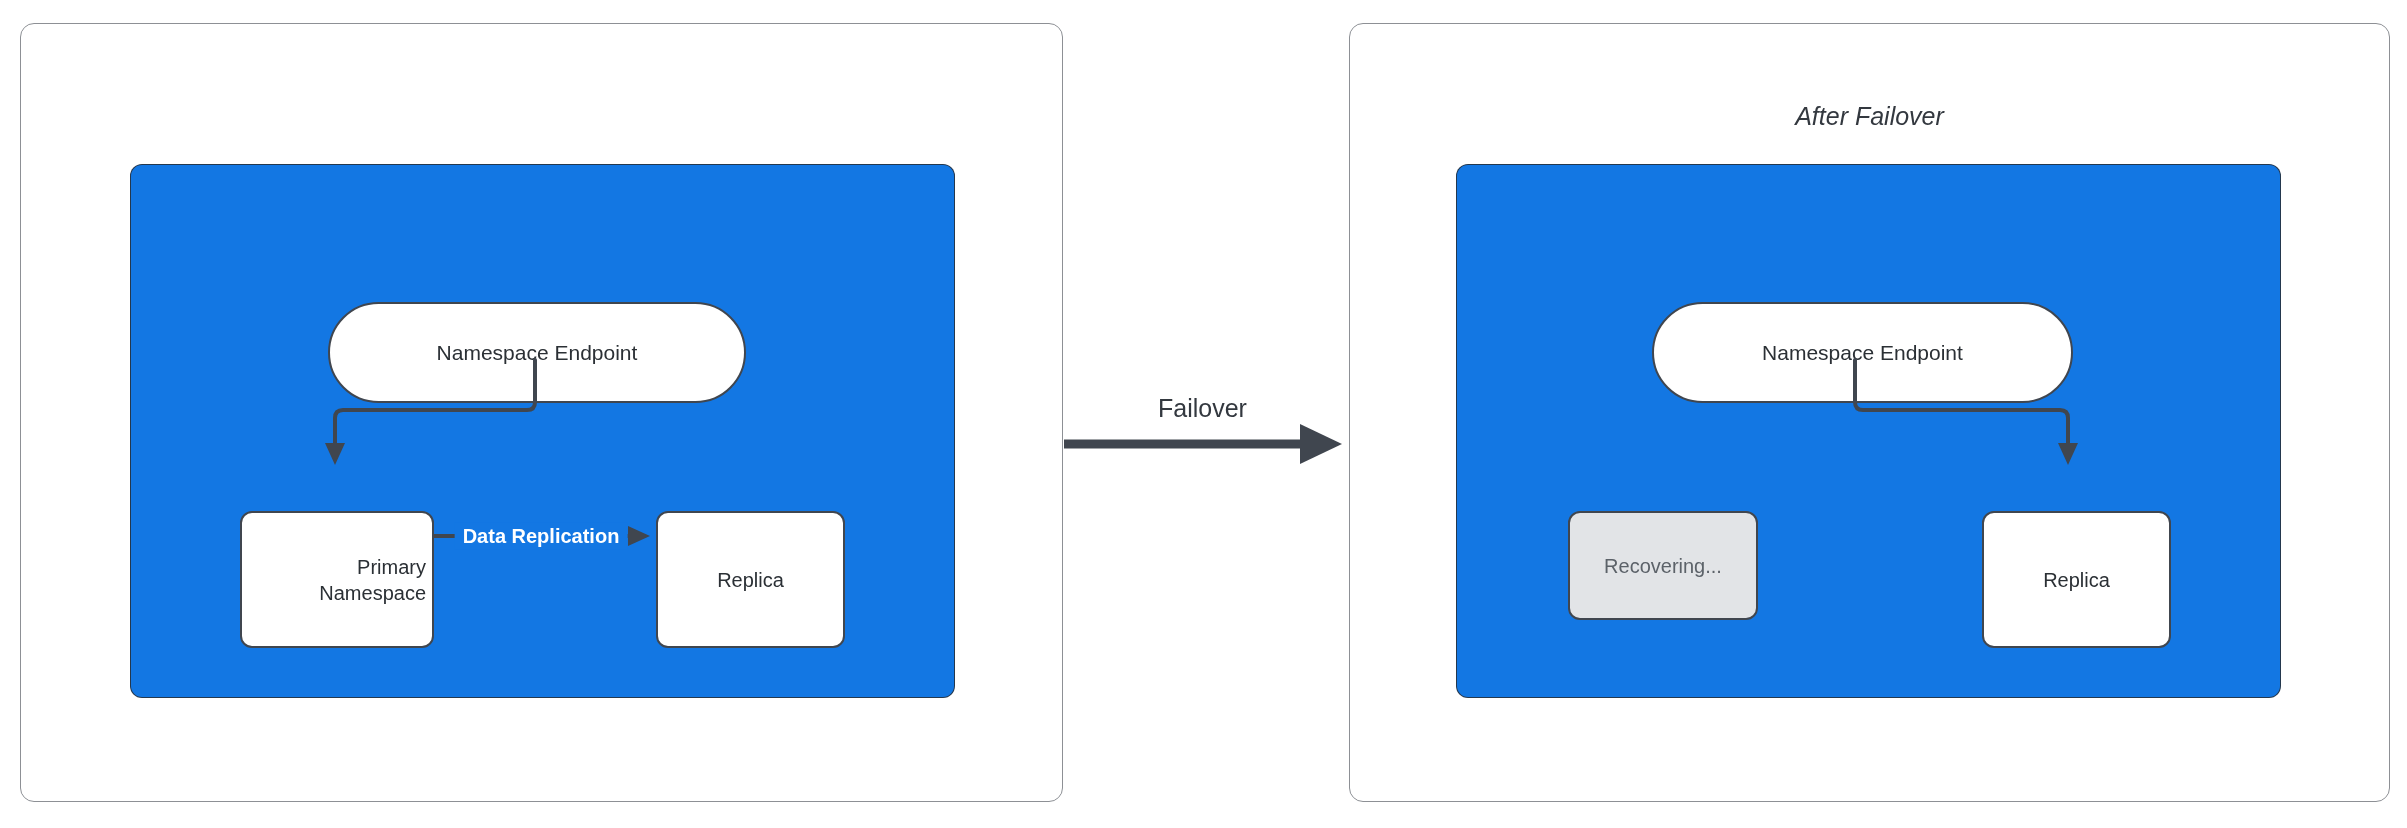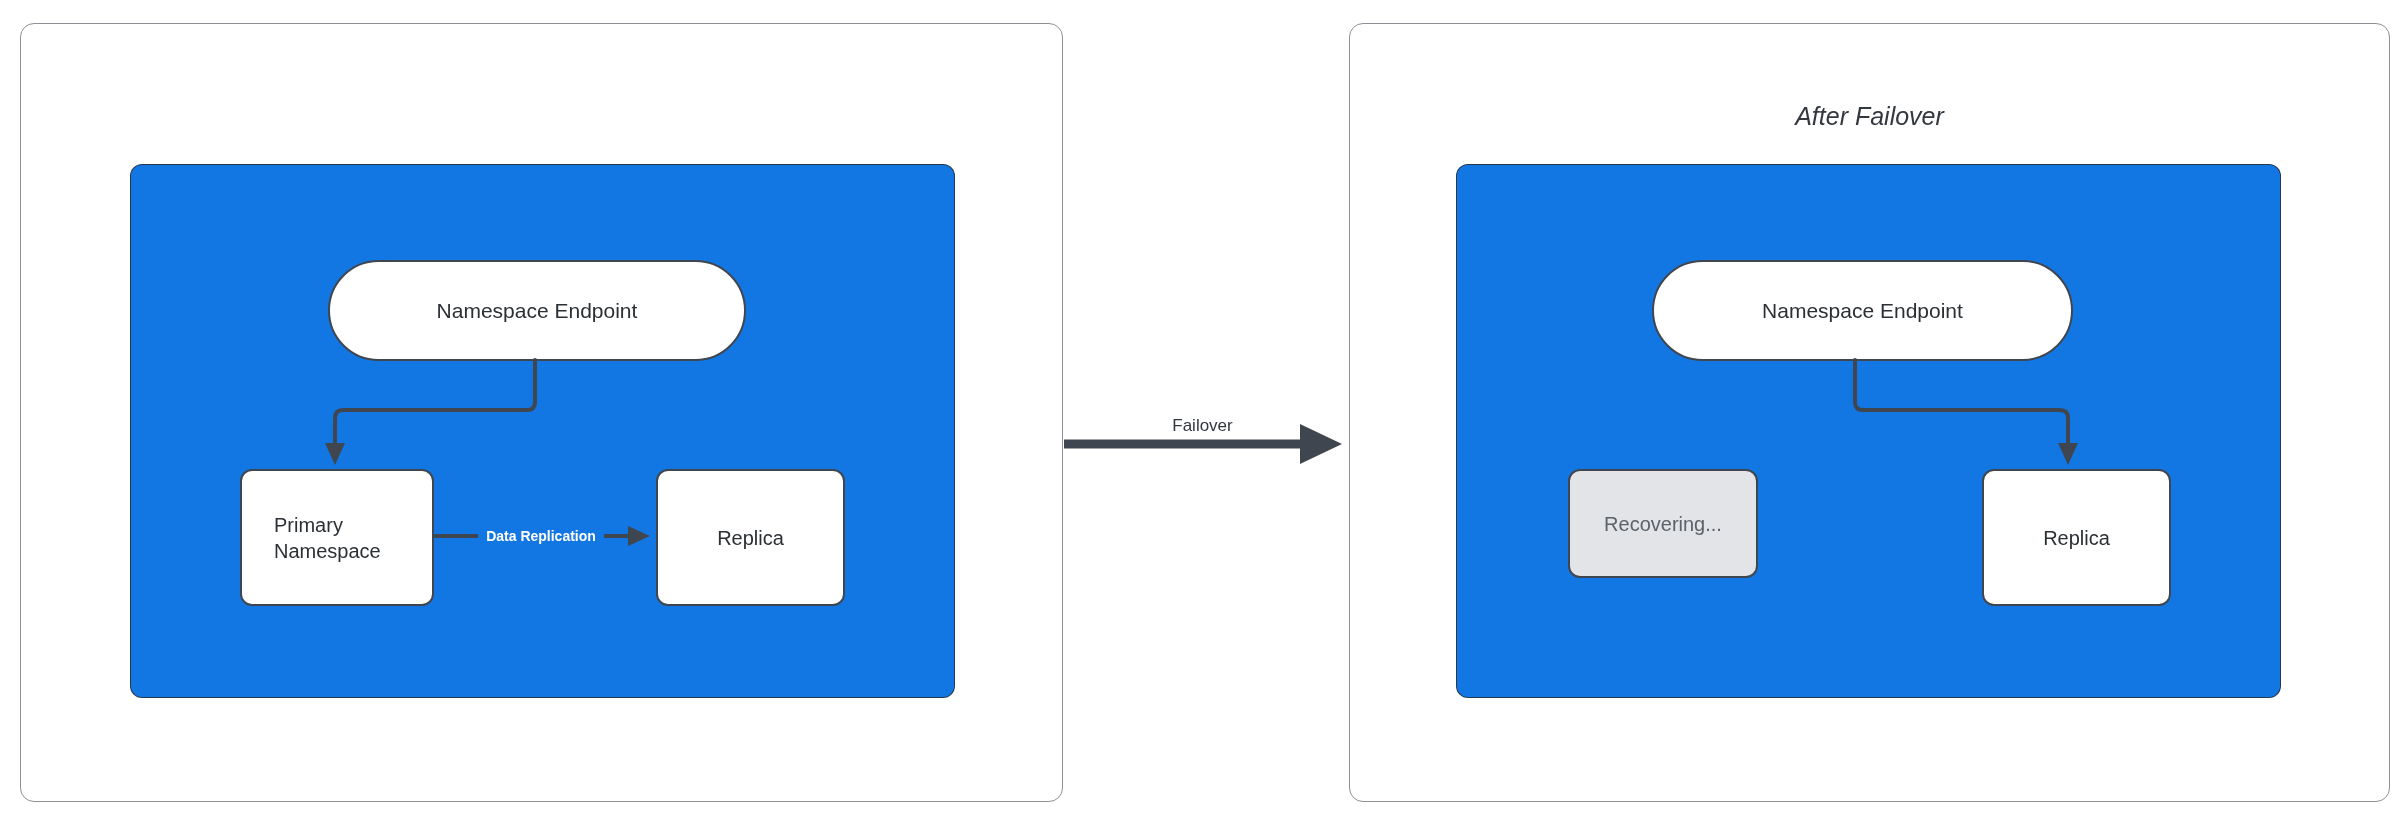--- a/index.html
+++ b/index.html
@@ -47,25 +47,26 @@
     border:1px solid rgba(40,45,52,.85);
     border-radius:12px;
   }
   .panel.right .cluster{left:106px;}
   .node{
     position:absolute;
     background:#ffffff;
     border:2px solid var(--node-border);
     border-radius:12px;
     display:flex;align-items:center;justify-content:center;
-    text-align:left;
+    text-align:right;
     font-size:20px;
     color:var(--node-text);
     line-height:1.3;
     padding:6px;
+    margin-top:42px;
   }
   .pill{
     left:197px;top:95px;
     width:418px;height:101px;
     border-radius:51px;
     font-size:21px;
   }
   .panel.right .pill{left:195px;width:421px;}
   .node.primary{left:109px;top:304px;width:194px;height:137px;padding-left:32px;}
   .node.replica-left{left:525px;top:304px;width:189px;height:137px;}
@@ -81,34 +82,33 @@
     pointer-events:none;
     z-index:5;
   }
   .edge-label{
     position:absolute;
     left:541px;top:536px;
     transform:translate(-50%,-50%);
     background:var(--blue);
     color:#ffffff;
     font-weight:bold;
-    font-size:14px;
+    font-size:20px;
     padding:2px 8px;
     white-space:nowrap;
     z-index:6;
   }
   .failover-label{
     position:absolute;
     left:1100px;top:394px;
     width:205px;
     text-align:center;
-    font-size:17px;
+    font-size:25px;
     color:var(--title-text);
     z-index:6;
-    margin-top:22px;
   }
 </style>
 </head>
 <body>
 
 <div class="canvas">
 
   <section class="panel left">
     <div class="cluster">
       <div class="node pill">Namespace Endpoint</div>

